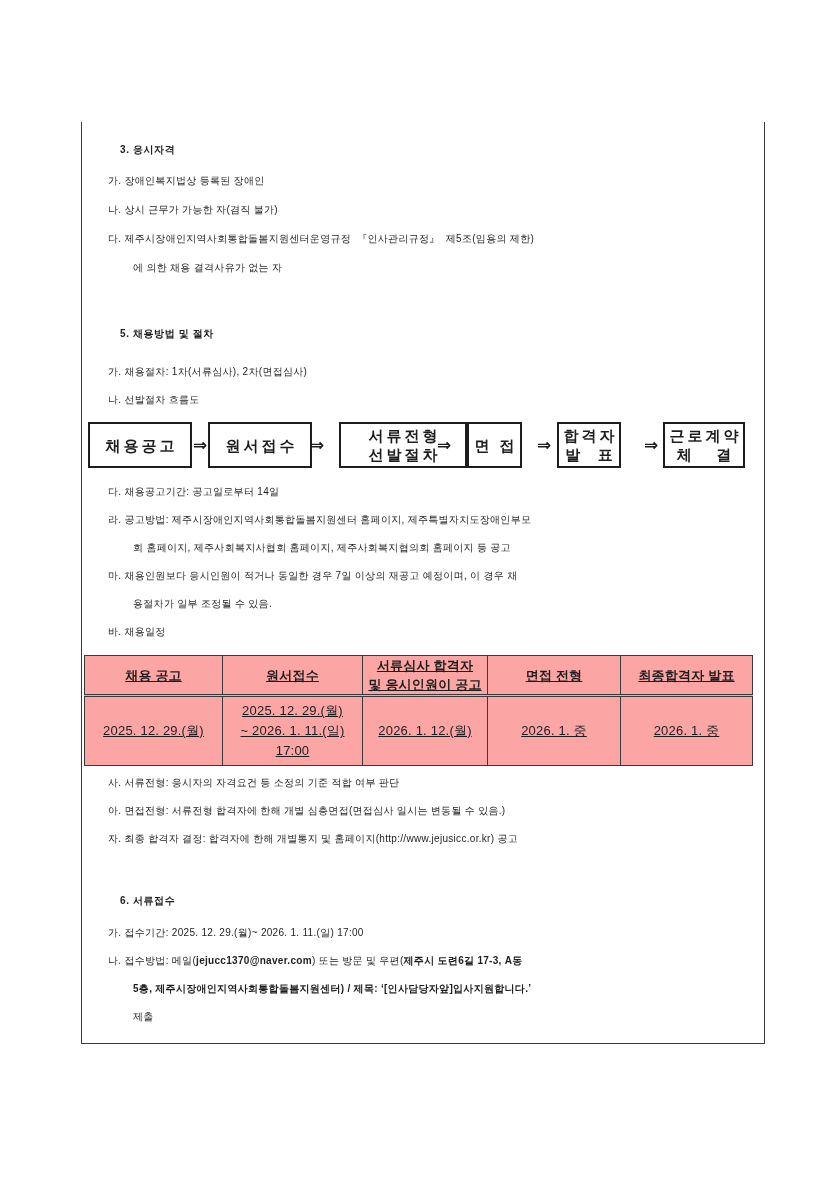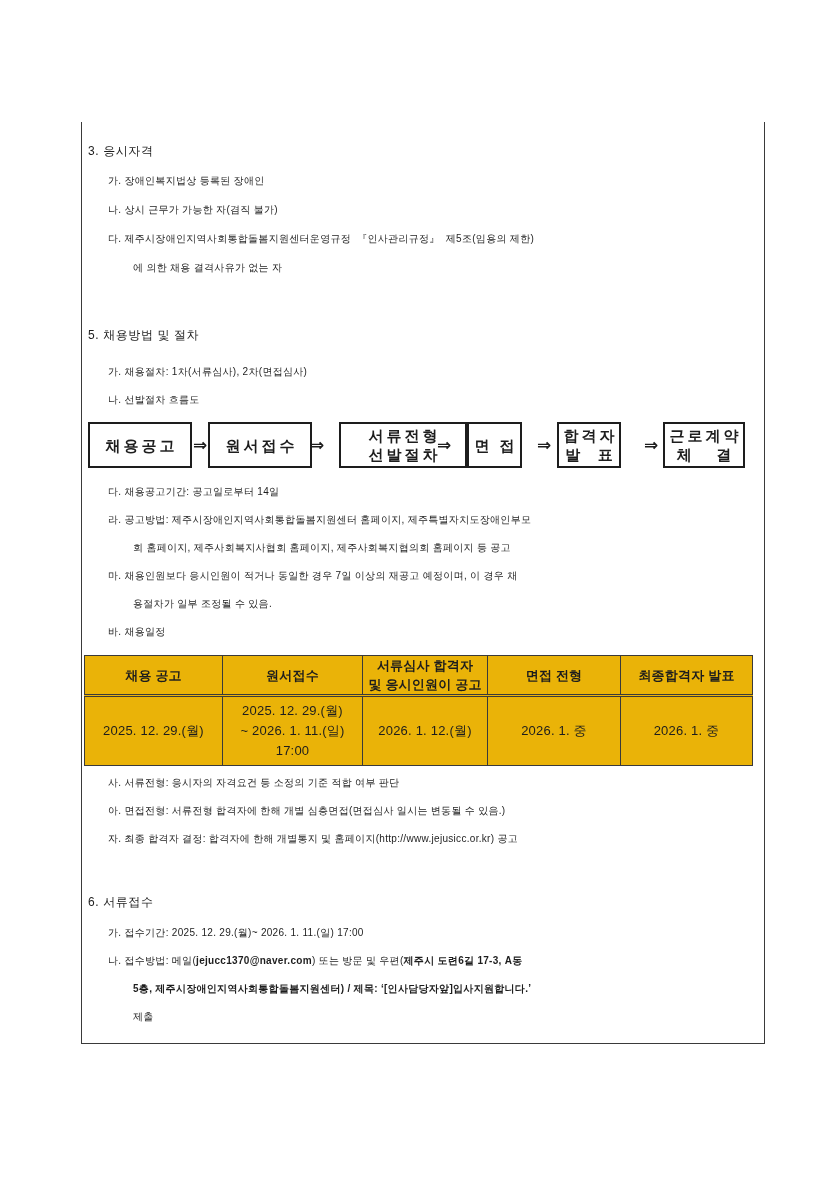--- a/index.html
+++ b/index.html
@@ -6,21 +6,21 @@
   body{
     width:835px;height:1181px;background:#ffffff;position:relative;overflow:hidden;
     font-family:"Liberation Sans","DejaVu Sans",sans-serif;color:#1d1d1d;
   }
   .content-frame{
     position:absolute;left:81px;top:122px;width:684px;height:922px;
     border-left:1px solid #3a3a3a;border-right:1px solid #3a3a3a;border-bottom:1px solid #3a3a3a;
     box-sizing:border-box;background:#ffffff;
   }
   .heading{
-    position:absolute;font-size:12px;font-weight:normal;letter-spacing:0.6px;white-space:pre;
+    position:absolute;font-size:10px;font-weight:bold;letter-spacing:0.6px;white-space:pre;margin-left:32px;
   }
   .list{position:absolute;font-size:10px;letter-spacing:0.3px;}
   .list .line{white-space:pre;line-height:28px;}
   .list.lh29 .line{line-height:29px;}
   .list .line.cont{padding-left:25px;}
   .bold{font-weight:bold;}
   
   .flowchart{position:absolute;left:88px;top:422px;width:669px;height:46px;}
   .fc-box{
     position:absolute;top:0;height:46px;border:2px solid #1d1d1d;box-sizing:border-box;
@@ -28,21 +28,22 @@
     font-size:15px;font-weight:bold;letter-spacing:3px;background:#fff;
   }
   .fc-line{white-space:pre;line-height:19px;text-indent:3px;}
   .fc-arrow{
     position:absolute;top:50%;transform:translate(-50%,-50%);
     font-size:17px;font-weight:bold;color:#1d1d1d;
   }
   
   .schedule{
     position:absolute;left:84px;top:655px;border-collapse:collapse;table-layout:fixed;
-    background:#eab308;
+    background:#fca5a5;
+    text-decoration:underline;
   }
   .schedule th,.schedule td{
     border:1px solid #3a3a3a;text-align:center;vertical-align:middle;
     font-size:13px;padding:0;letter-spacing:0.2px;
   }
   .schedule th{font-weight:bold;height:37px;border-bottom:3px double #3a3a3a;}
   .schedule td{height:68px;font-weight:normal;}
   .cell-line{white-space:pre;line-height:19px;}
   td .cell-line{line-height:20px;}
 </style>

